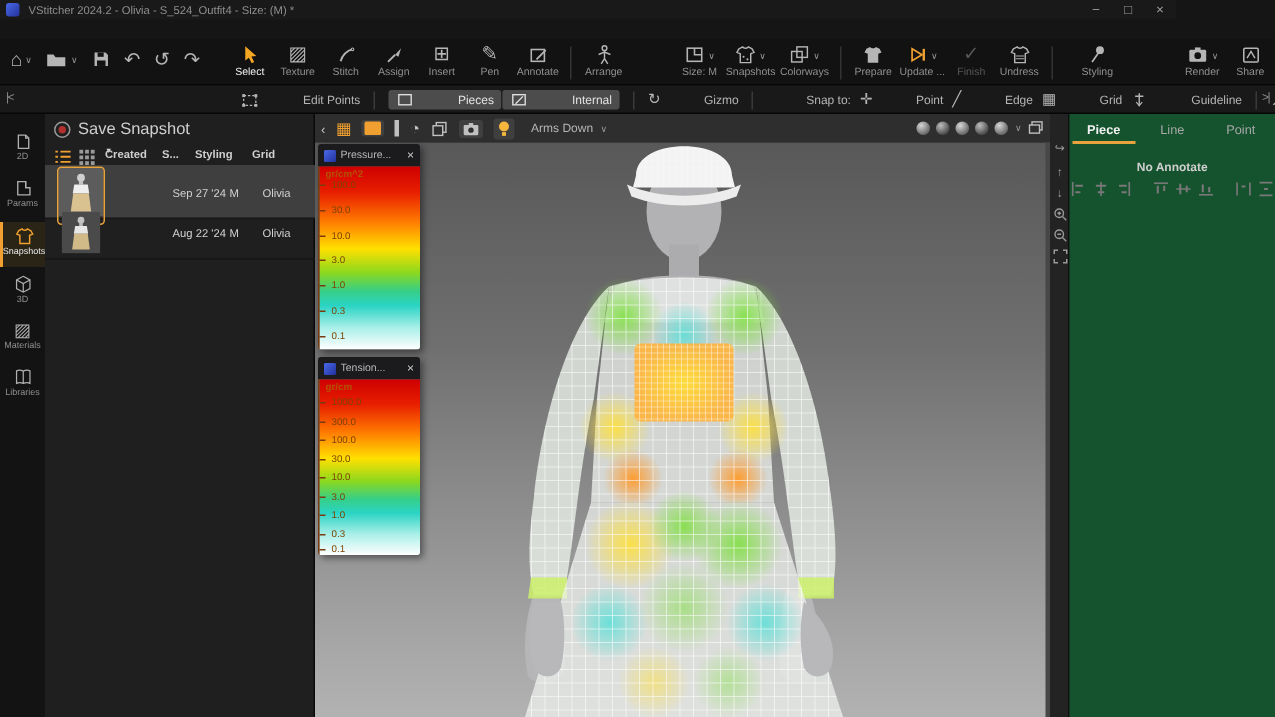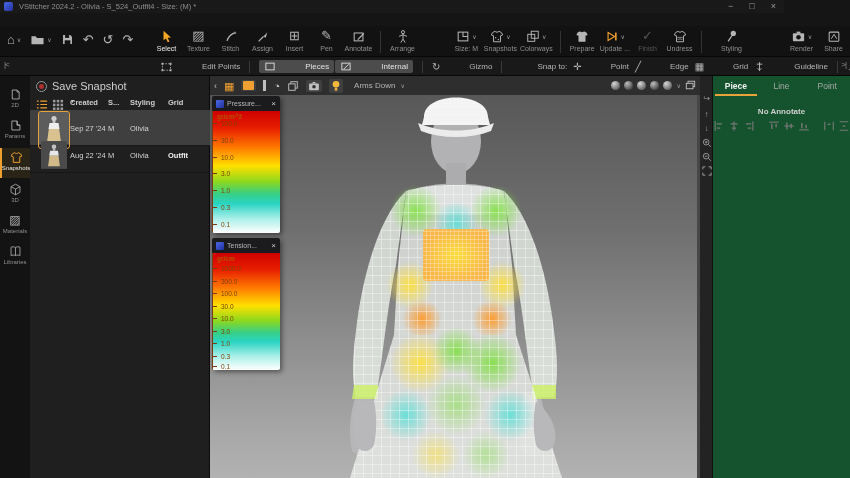--- a/index.html
+++ b/index.html
@@ -57,21 +57,21 @@
   .snappanel{position:absolute;left:30px;top:76px;width:180px;height:402px;background:#1f1f1f;border-right:1px solid #0a0a0a;}
   .save-row{position:absolute;left:6px;top:4px;display:flex;align-items:center;gap:5px;}
   .rec{width:11px;height:11px;border:1.5px solid #9a9a9a;border-radius:50%;display:flex;align-items:center;justify-content:center;}
   .rec i{width:5px;height:5px;border-radius:50%;background:#b03030;}
   .save-row .lbl{font-size:11px;color:#cfcfcf;}
   .views{position:absolute;left:6px;top:23px;display:flex;gap:4px;}
   .theadrow{position:absolute;left:0;top:22px;width:180px;height:12px;}
   .theadrow span{position:absolute;font-size:7.5px;color:#cfcfcf;font-weight:bold;}
   .snrow{position:absolute;left:0;width:180px;height:36px;border-bottom:1px solid #171717;}
   .snrow.selected{background:#3f3f3f;}
-  .snrow .cell{position:absolute;top:14px;font-size:7.5px;color:#d2d2d2;}
+  .snrow .cell{position:absolute;top:14px;font-size:7.5px;color:#d2d2d2;margin-left:45px;}
   .snrow .cell.bold{font-weight:bold;color:#f2f2f2;}
   .thumb{position:absolute;left:9px;top:2px;border-radius:2px;overflow:hidden;}
   .thumb.sel{outline:1px solid #e8a33d;}
 
   
   .viewport{position:absolute;left:210px;top:76px;width:490px;height:402px;}
   .vp-toolbar{position:absolute;left:0;top:0;width:490px;height:19px;background:#2e2e2e;display:flex;align-items:center;gap:7px;padding-left:4px;}
   .vp-toolbar .g{font-size:11px;color:#c0c0c0;line-height:14px;}
   .vp-toolbar .g.orange{color:#f0a030;}
   .chip{background:#3f3f3f;border-radius:2px;padding:1px 2px;display:flex;align-items:center;}

